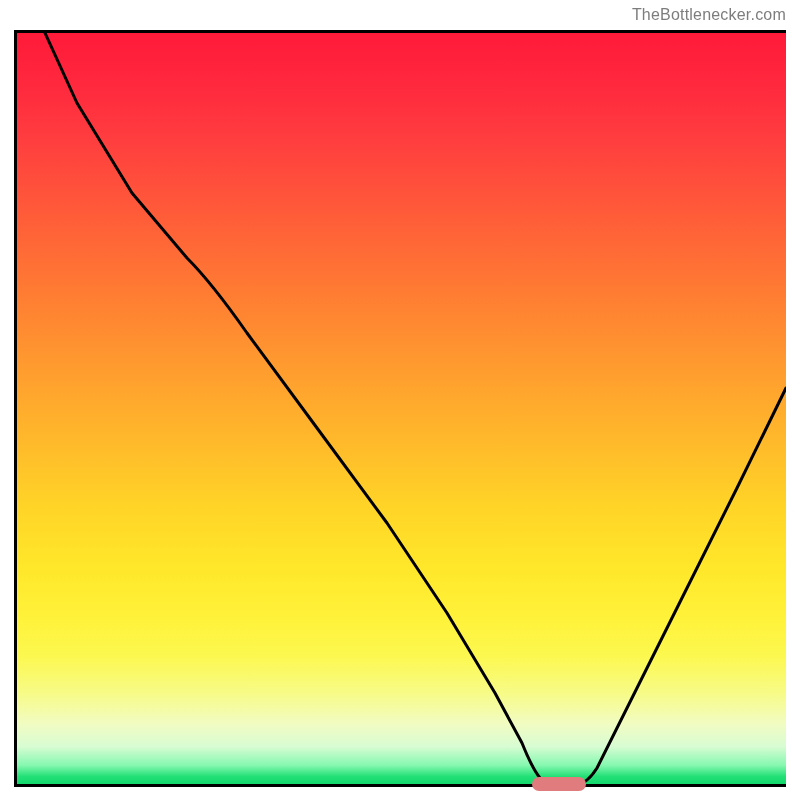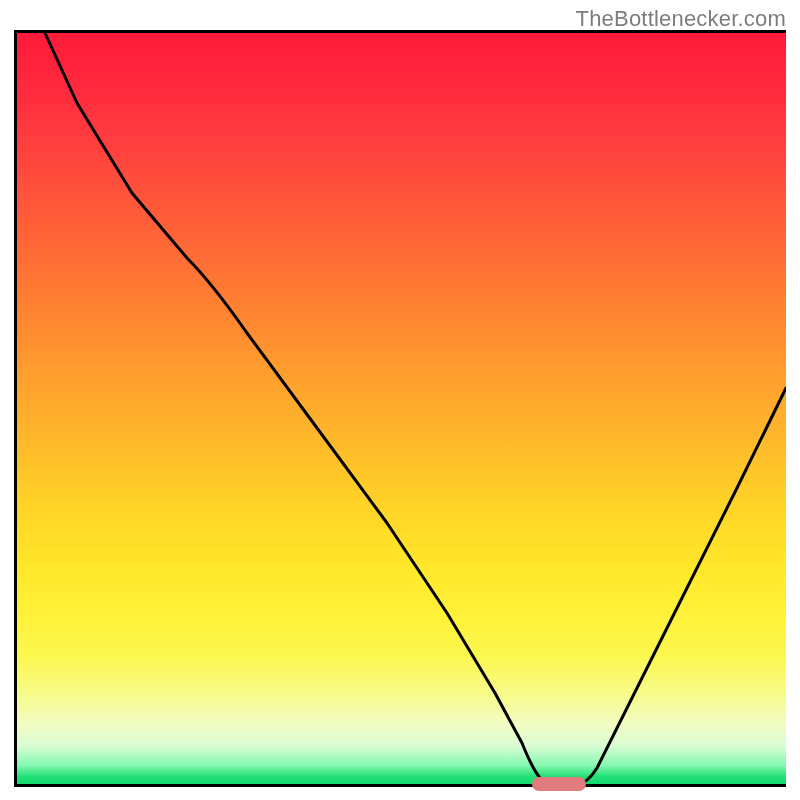--- a/index.html
+++ b/index.html
@@ -66,21 +66,21 @@
       #86f8b0 97.5%,
       #22e076 99%,
       #13d96d 100%
     );
   }
   .watermark {
     position: absolute;
     top: 6px;
     right: 14px;
     color: #7d7d7d;
-    font-size: 22px;
+    font-size: 16px;
     font-weight: 500;
     letter-spacing: 0.2px;
   }
   svg.curve {
     position: absolute;
     left: 17px;
     top: 33px;
     width: 769px;
     height: 751px;
   }

